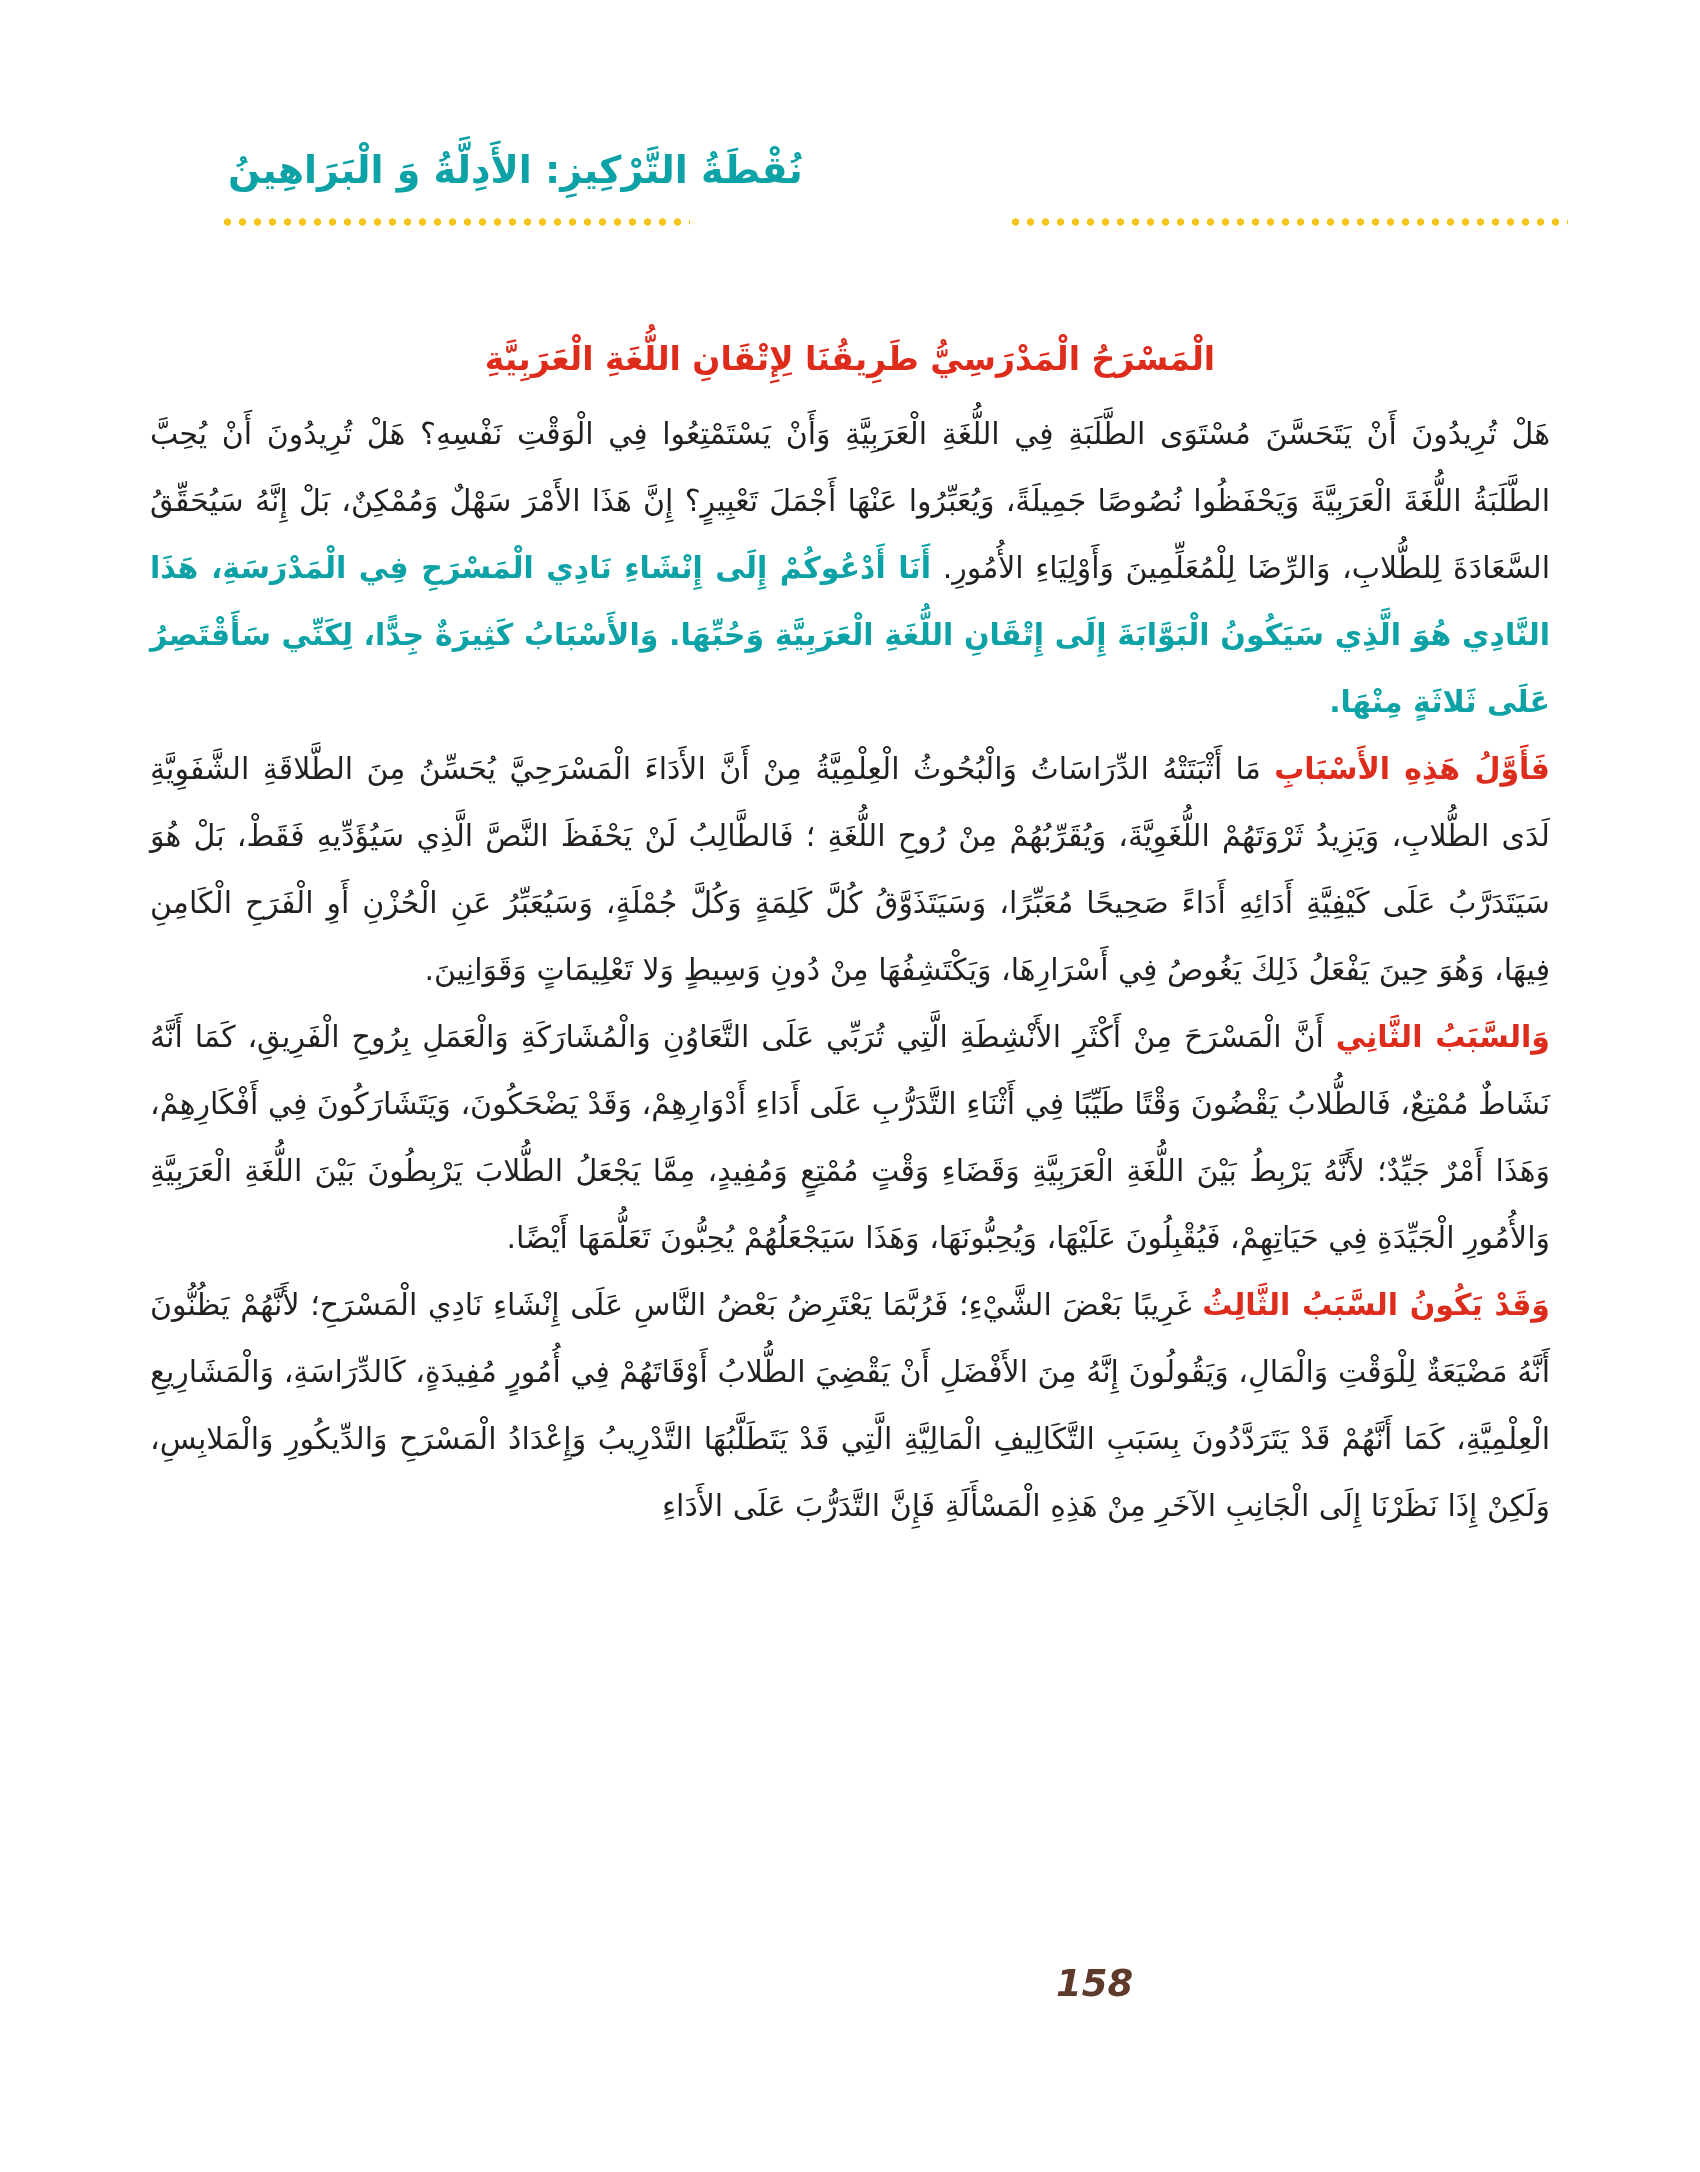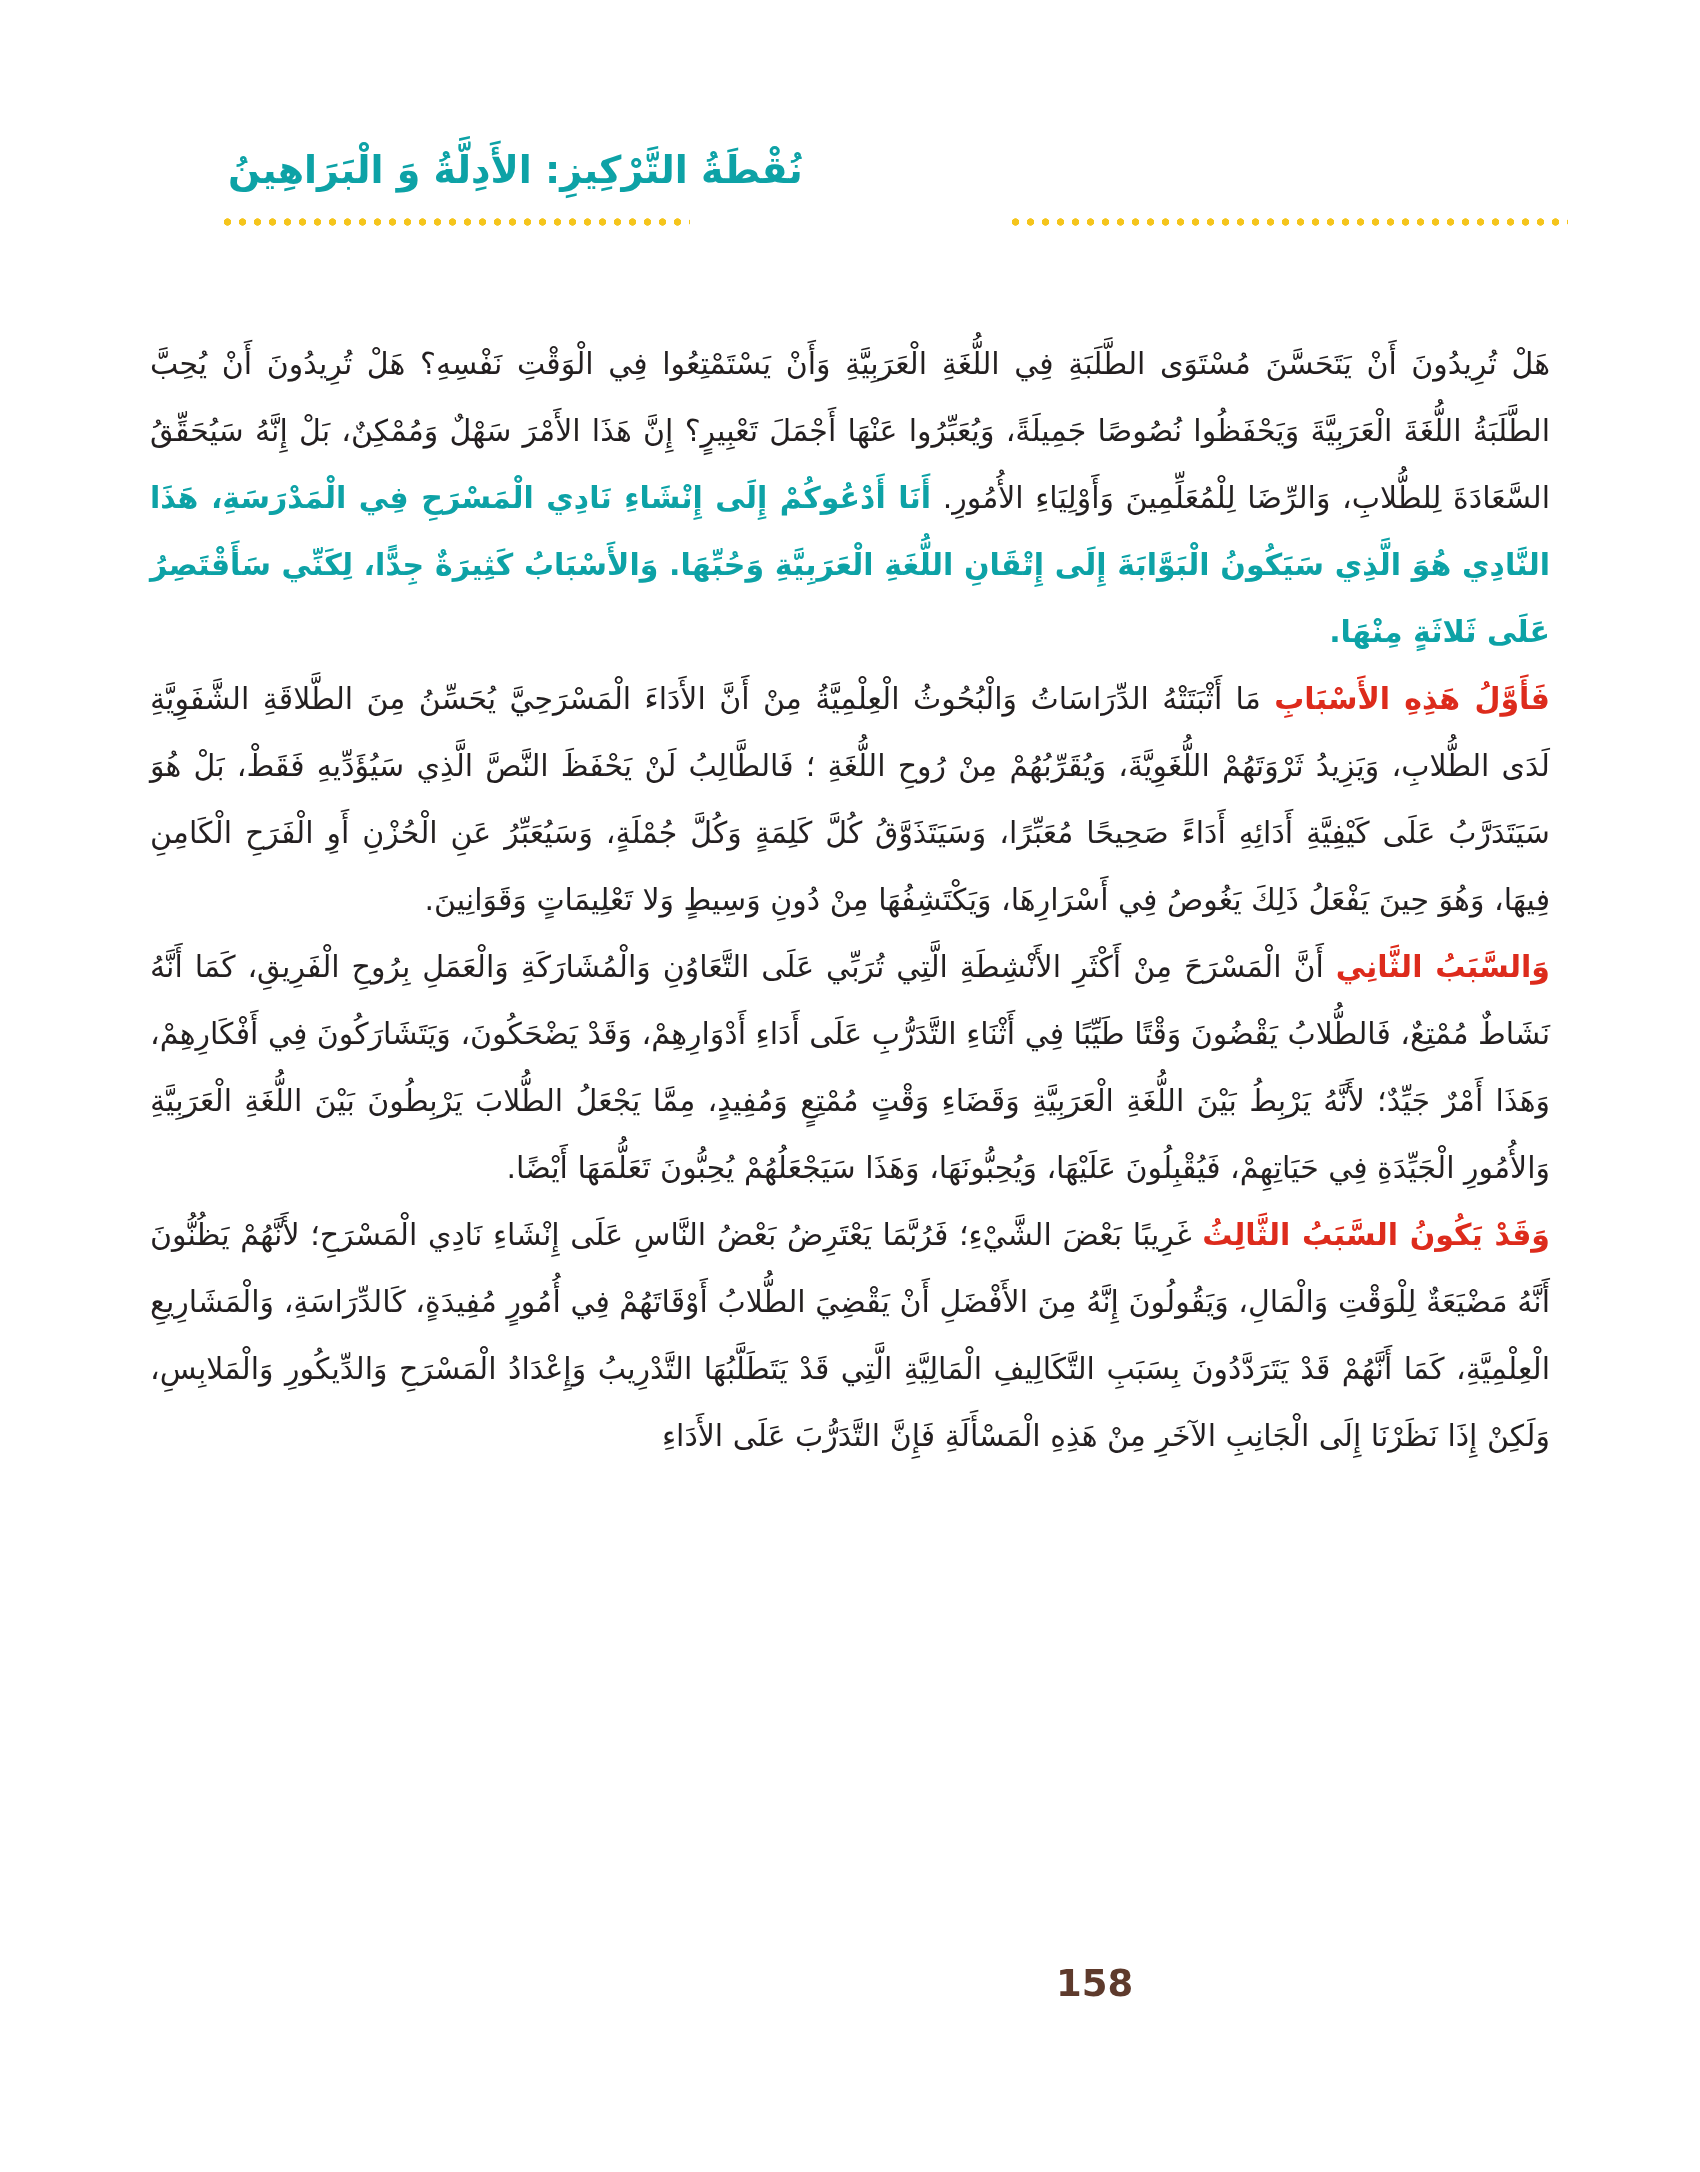--- a/index.html
+++ b/index.html
@@ -88,35 +88,37 @@
 
   
   .page-number {
     position: absolute;
     top: 1962px;
     left: 1056px;
     font-size: 37px;
     font-weight: 700;
     color: #5e3a2c;
     direction: ltr;
+    font-style: italic;
   }
 </style>
 </head>
 <body>
 
 <div class="page">
 
 
   <div class="hdr hdr-left">نُقْطَةُ التَّرْكِيزِ: الأَدِلَّةُ وَ الْبَرَاهِينُ</div>
 
   <div class="dots dots-right"></div>
   <div class="dots dots-left"></div>
 
 
   <div class="essay">
+    <div class="essay-title">الْمَسْرَحُ الْمَدْرَسِيُّ طَرِيقُنَا لِإِتْقَانِ اللُّغَةِ الْعَرَبِيَّةِ</div>
     <div>
         <p class="para"><span class="seg-black">هَلْ تُرِيدُونَ أَنْ يَتَحَسَّنَ مُسْتَوَى الطَّلَبَةِ فِي اللُّغَةِ الْعَرَبِيَّةِ وَأَنْ يَسْتَمْتِعُوا فِي الْوَقْتِ نَفْسِهِ؟ هَلْ تُرِيدُونَ أَنْ يُحِبَّ الطَّلَبَةُ اللُّغَةَ الْعَرَبِيَّةَ وَيَحْفَظُوا نُصُوصًا جَمِيلَةً، وَيُعَبِّرُوا عَنْهَا أَجْمَلَ تَعْبِيرٍ؟ إِنَّ هَذَا الأَمْرَ سَهْلٌ وَمُمْكِنٌ، بَلْ إِنَّهُ سَيُحَقِّقُ السَّعَادَةَ لِلطُّلابِ، وَالرِّضَا لِلْمُعَلِّمِينَ وَأَوْلِيَاءِ الأُمُورِ.  </span><span class="seg-teal">أَنَا أَدْعُوكُمْ إِلَى إِنْشَاءِ نَادِي الْمَسْرَحِ فِي الْمَدْرَسَةِ، هَذَا النَّادِي هُوَ الَّذِي سَيَكُونُ الْبَوَّابَةَ إِلَى إِتْقَانِ اللُّغَةِ الْعَرَبِيَّةِ وَحُبِّهَا.  وَالأَسْبَابُ كَثِيرَةٌ جِدًّا، لِكَنِّي سَأَقْتَصِرُ عَلَى ثَلاثَةٍ مِنْهَا.</span></p>
         <p class="para"><span class="seg-red">فَأَوَّلُ هَذِهِ الأَسْبَابِ</span><span class="seg-black"> مَا أَثْبَتَتْهُ الدِّرَاسَاتُ وَالْبُحُوثُ الْعِلْمِيَّةُ مِنْ أَنَّ الأَدَاءَ الْمَسْرَحِيَّ يُحَسِّنُ مِنَ الطَّلاقَةِ الشَّفَوِيَّةِ لَدَى الطُّلابِ، وَيَزِيدُ ثَرْوَتَهُمْ اللُّغَوِيَّةَ، وَيُقَرِّبُهُمْ مِنْ رُوحِ اللُّغَةِ ؛ فَالطَّالِبُ لَنْ يَحْفَظَ النَّصَّ الَّذِي سَيُؤَدِّيهِ فَقَطْ، بَلْ هُوَ سَيَتَدَرَّبُ عَلَى كَيْفِيَّةِ أَدَائِهِ أَدَاءً صَحِيحًا مُعَبِّرًا، وَسَيَتَذَوَّقُ كُلَّ كَلِمَةٍ وَكُلَّ جُمْلَةٍ، وَسَيُعَبِّرُ عَنِ الْحُزْنِ أَوِ الْفَرَحِ الْكَامِنِ فِيهَا، وَهُوَ حِينَ يَفْعَلُ ذَلِكَ يَغُوصُ فِي أَسْرَارِهَا، وَيَكْتَشِفُهَا مِنْ دُونِ وَسِيطٍ وَلا تَعْلِيمَاتٍ وَقَوَانِينَ.</span></p>
         <p class="para"><span class="seg-red">وَالسَّبَبُ الثَّانِي</span><span class="seg-black"> أَنَّ الْمَسْرَحَ مِنْ أَكْثَرِ الأَنْشِطَةِ الَّتِي تُرَبِّي عَلَى التَّعَاوُنِ وَالْمُشَارَكَةِ وَالْعَمَلِ بِرُوحِ الْفَرِيقِ، كَمَا أَنَّهُ نَشَاطٌ مُمْتِعٌ، فَالطُّلابُ يَقْضُونَ وَقْتًا طَيِّبًا فِي أَثْنَاءِ التَّدَرُّبِ عَلَى أَدَاءِ أَدْوَارِهِمْ، وَقَدْ يَضْحَكُونَ، وَيَتَشَارَكُونَ فِي أَفْكَارِهِمْ، وَهَذَا أَمْرٌ جَيِّدٌ؛ لأَنَّهُ يَرْبِطُ بَيْنَ اللُّغَةِ الْعَرَبِيَّةِ وَقَضَاءِ وَقْتٍ مُمْتِعٍ وَمُفِيدٍ، مِمَّا يَجْعَلُ الطُّلابَ يَرْبِطُونَ بَيْنَ اللُّغَةِ الْعَرَبِيَّةِ وَالأُمُورِ الْجَيِّدَةِ فِي حَيَاتِهِمْ، فَيُقْبِلُونَ عَلَيْهَا، وَيُحِبُّونَهَا، وَهَذَا سَيَجْعَلُهُمْ يُحِبُّونَ تَعَلُّمَهَا أَيْضًا.</span></p>
         <p class="para"><span class="seg-red">وَقَدْ يَكُونُ السَّبَبُ الثَّالِثُ</span><span class="seg-black"> غَرِيبًا بَعْضَ الشَّيْءِ؛ فَرُبَّمَا يَعْتَرِضُ بَعْضُ النَّاسِ عَلَى إِنْشَاءِ نَادِي الْمَسْرَحِ؛ لأَنَّهُمْ يَظُنُّونَ أَنَّهُ مَضْيَعَةٌ لِلْوَقْتِ وَالْمَالِ، وَيَقُولُونَ إِنَّهُ مِنَ الأَفْضَلِ أَنْ يَقْضِيَ الطُّلابُ أَوْقَاتَهُمْ فِي أُمُورٍ مُفِيدَةٍ، كَالدِّرَاسَةِ، وَالْمَشَارِيعِ الْعِلْمِيَّةِ، كَمَا أَنَّهُمْ قَدْ يَتَرَدَّدُونَ بِسَبَبِ التَّكَالِيفِ الْمَالِيَّةِ الَّتِي قَدْ يَتَطَلَّبُهَا التَّدْرِيبُ وَإِعْدَادُ الْمَسْرَحِ وَالدِّيكُورِ وَالْمَلابِسِ، وَلَكِنْ إِذَا نَظَرْنَا إِلَى الْجَانِبِ الآخَرِ مِنْ هَذِهِ الْمَسْأَلَةِ فَإِنَّ التَّدَرُّبَ عَلَى الأَدَاءِ</span></p>
       </div>
   </div>
 
   <div class="side-note-anchor">
     

